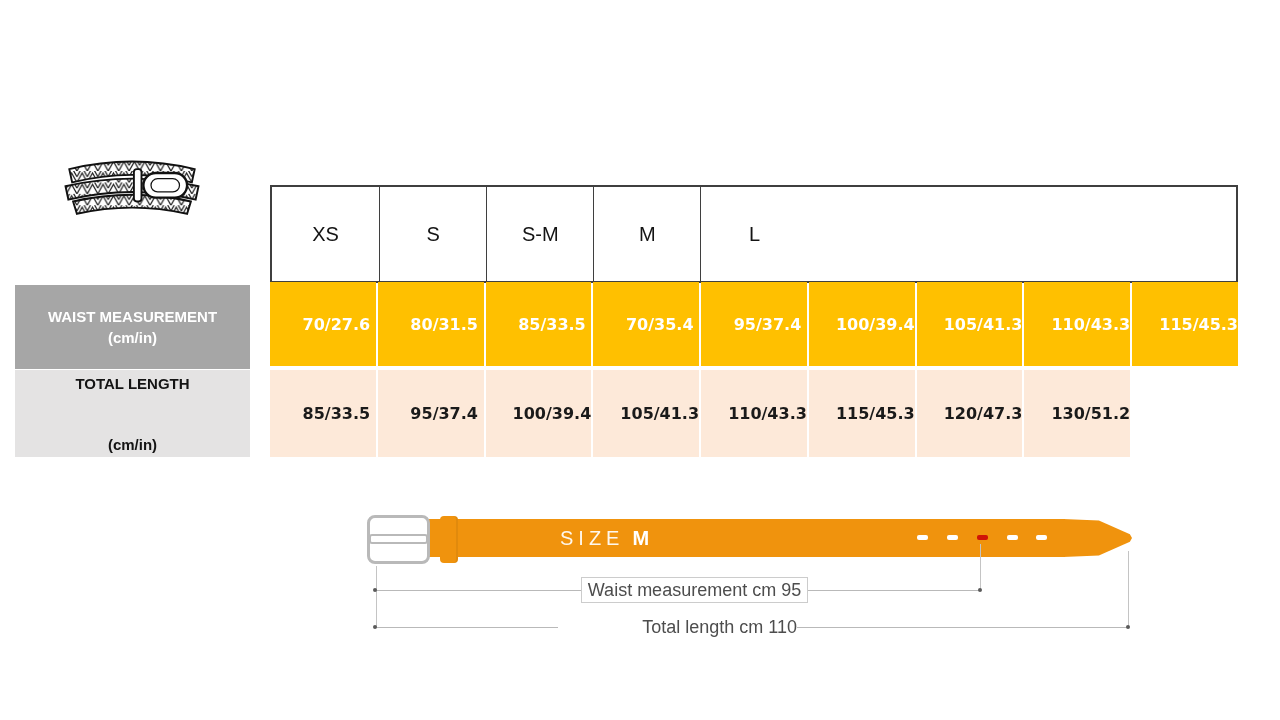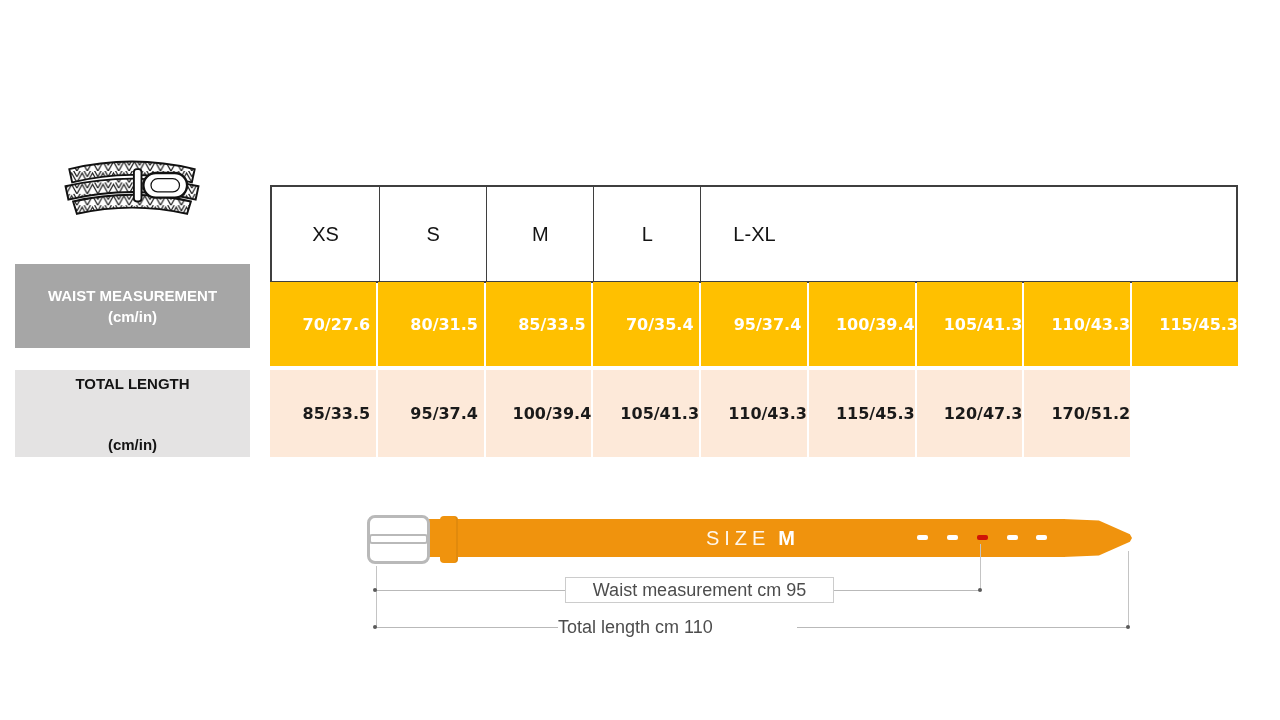--- a/index.html
+++ b/index.html
@@ -21,58 +21,58 @@
   .row-total{top:370px;height:87px;}
   .cell{display:flex;align-items:center;justify-content:center;
         font-family:"DejaVu Sans", sans-serif;font-weight:bold;font-size:16px;padding-left:27px;}
   .row-waist .cell{background:#FFC000;color:#ffffff;}
   .row-total .cell{background:#FDE9D9;color:#1a1a1a;}
 
   
   .row-label{position:absolute;left:15px;width:235px;display:flex;flex-direction:column;
              align-items:center;justify-content:center;text-align:center;
              font-weight:bold;font-size:15px;line-height:1.4;}
-  .label-waist{top:264px;height:84px;background:#A6A6A6;color:#ffffff;}
+  .label-waist{top:285px;height:84px;background:#A6A6A6;color:#ffffff;}
   .label-total{top:370px;height:87px;background:#E4E3E3;color:#141414;gap:40px;}
 
   
   .belt-illustration{position:absolute;left:56px;top:148px;width:152px;height:86px;}
 
   
   .belt-strap{position:absolute;left:425px;top:519px;width:640px;height:38px;background:#F0930D;}
   .belt-tip{position:absolute;left:1063px;top:519px;width:69px;height:38px;background:#F0930D;
             clip-path:polygon(0 0,52% 4%,97% 40%,100% 50%,97% 60%,52% 96%,0 100%);}
   .belt-buckle{position:absolute;left:367px;top:515px;width:63px;height:49px;box-sizing:border-box;
                border:3px solid #b9b9b9;border-radius:8px;background:#ffffff;}
   .belt-prong{position:absolute;left:369px;top:534px;width:59px;height:10px;box-sizing:border-box;
               border:2px solid #b9b9b9;border-radius:3px;background:#ffffff;}
   .belt-keeper{position:absolute;left:440px;top:516px;width:18px;height:47px;background:#F0930D;
                border-radius:4px;box-shadow:inset -2px 0 0 rgba(0,0,0,0.06);}
   .size-text{position:absolute;left:560px;top:519px;width:235px;height:38px;line-height:38px;
-             text-align:right;white-space:nowrap;}
+             text-align:left;white-space:nowrap;}
   .size-word{font-size:20px;letter-spacing:5px;color:rgba(255,255,255,0.92);}
   .size-value{font-size:20px;font-weight:bold;color:#ffffff;margin-left:8px;letter-spacing:0;}
   .belt-hole{position:absolute;top:535px;width:11px;height:5px;border-radius:2px;background:#ffffff;}
   .hole-1{left:917px;} .hole-2{left:947px;} .hole-4{left:1007px;} .hole-5{left:1036px;}
   .hole-3{left:977px;background:#D01407;}
 
   
   .vline{position:absolute;width:1px;background:#c4c4c4;}
   .vline-buckle{left:376px;top:566px;height:62px;}
   .vline-hole{left:980px;top:544px;height:46px;}
   .vline-tip{left:1128px;top:551px;height:77px;}
   .hline{position:absolute;height:1px;background:#b9b9b9;}
   .hline-waist{left:375px;top:590px;width:605px;}
   .hline-total{left:375px;top:627px;width:753px;}
   .dim-dot{position:absolute;width:4px;height:4px;border-radius:50%;background:#5a5a5a;}
-  .waist-box{position:absolute;left:565px;top:577px;width:269px;height:26px;box-sizing:border-box;
+  .waist-box{position:absolute;left:581px;top:577px;width:227px;height:26px;box-sizing:border-box;
              border:1px solid #cccccc;background:#ffffff;display:flex;align-items:center;
              justify-content:center;font-size:18px;color:#4d4d4d;white-space:nowrap;}
   .total-label{position:absolute;left:558px;top:616px;width:239px;height:23px;line-height:23px;
-               background:#ffffff;text-align:left;font-size:18px;color:#4d4d4d;white-space:nowrap;}
+               background:#ffffff;text-align:right;font-size:18px;color:#4d4d4d;white-space:nowrap;}
 </style>
 </head>
 <body>
 
 <div class="stage">
 
   <svg class="belt-illustration" viewBox="0 0 160 90">
     <defs>
       <pattern id="braid" width="11" height="12" patternUnits="userSpaceOnUse">
         <rect width="11" height="12" fill="#ffffff"></rect>
@@ -84,23 +84,23 @@
     <path d="M10,40 Q80,24 150,40 L147,54 Q80,38 13,54 Z" fill="url(#braid)" stroke="#111" stroke-width="2"></path>
     <path d="M18,56 Q80,42 142,56 L138,69 Q80,56 22,69 Z" fill="url(#braid)" stroke="#111" stroke-width="2"></path>
     <rect x="82" y="22" width="8" height="34" rx="3" fill="#ffffff" stroke="#111" stroke-width="2"></rect>
     <rect x="92" y="26" width="46" height="26" rx="13" fill="#ffffff" stroke="#111" stroke-width="2.5"></rect>
     <rect x="100" y="32" width="30" height="14" rx="7" fill="#ffffff" stroke="#111" stroke-width="1.3"></rect>
   </svg>
 
   <div class="size-table">
     <div class="size-cell">XS</div>
     <div class="size-cell">S</div>
+    <div class="size-cell">S-M</div>
     <div class="size-cell">M</div>
     <div class="size-cell">L</div>
-    <div class="size-cell">L-XL</div>
   </div>
 
   <div class="row-label label-waist">
     <span>WAIST MEASUREMENT</span>
     <span>(cm/in)</span>
   </div>
   <div class="row-label label-total">
     <span>TOTAL LENGTH</span>
     <span>(cm/in)</span>
   </div>
@@ -118,21 +118,21 @@
   </div>
 
   <div class="data-row row-total">
     <div class="cell">85/33.5</div>
     <div class="cell">95/37.4</div>
     <div class="cell">100/39.4</div>
     <div class="cell">105/41.3</div>
     <div class="cell">110/43.3</div>
     <div class="cell">115/45.3</div>
     <div class="cell">120/47.3</div>
-    <div class="cell">170/51.2</div>
+    <div class="cell">130/51.2</div>
   </div>
 
   <div class="belt-strap"></div>
   <div class="belt-tip"></div>
   <div class="belt-keeper"></div>
   <div class="belt-buckle"></div>
   <div class="belt-prong"></div>
 
   <div class="size-text">
     <span class="size-word">SIZE</span><span class="size-value">M</span>

